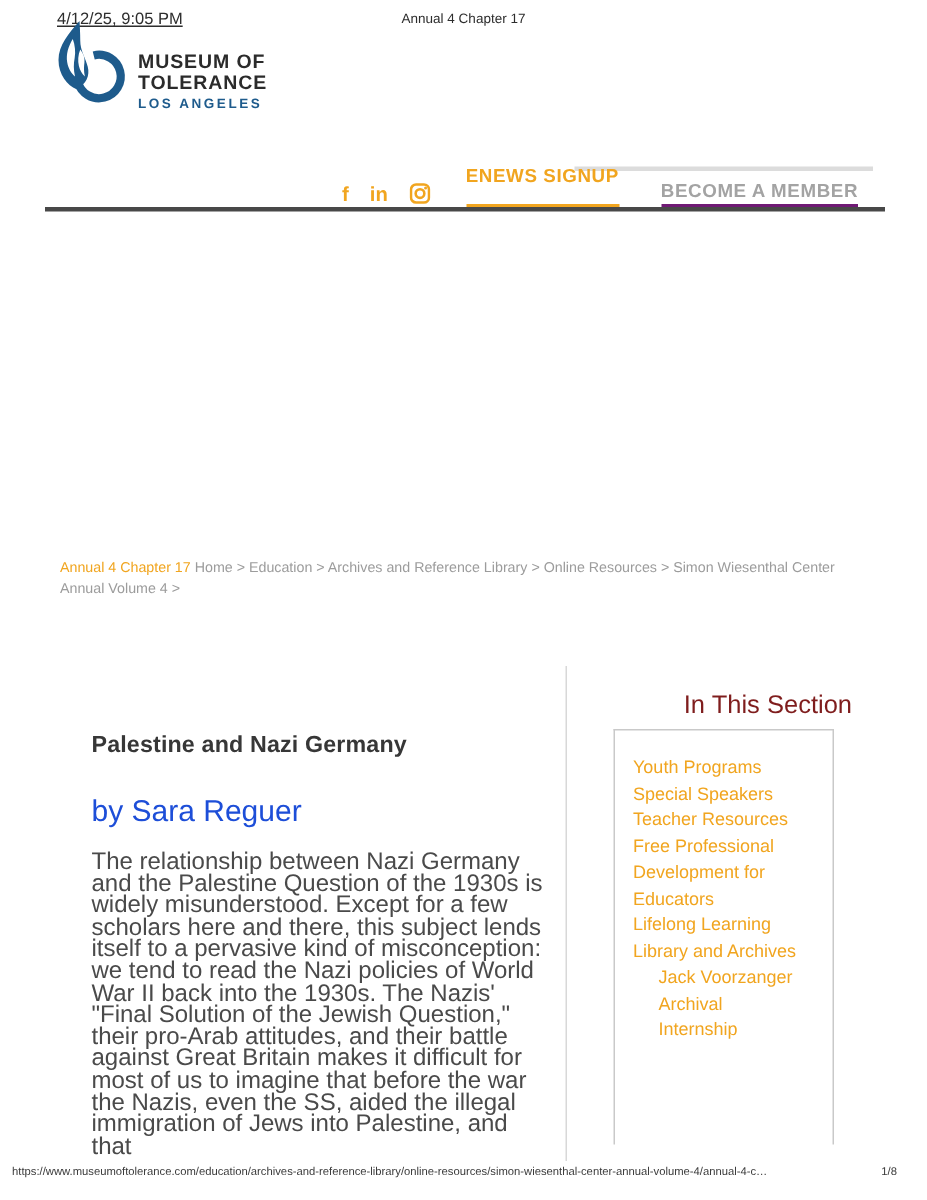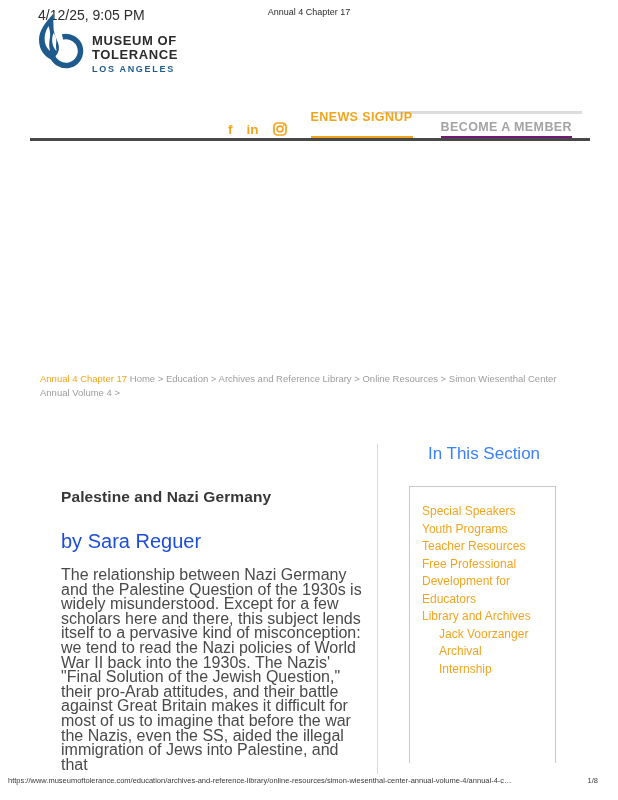--- a/index.html
+++ b/index.html
@@ -2,21 +2,21 @@
 <html><head>
 <meta charset="utf-8">
 <style>
   * { margin:0; padding:0; box-sizing:border-box; }
   html,body { background:#ffffff; }
   .page {
     position:relative; width:618px; height:800px; background:#ffffff;
     font-family:"Liberation Sans", sans-serif; overflow:hidden;
   }
   
-  .print-meta-left { position:absolute; left:38px; top:7px; font-size:14px; color:#2d2d2d; }
+  .print-meta-left { position:absolute; left:38px; top:7px; font-size:11px; color:#2d2d2d;text-decoration:underline; }
   .print-meta-title { position:absolute; left:0; right:0; top:7px; text-align:center; font-size:9px; color:#2d2d2d; }
   .print-footer-url { position:absolute; left:8px; top:776px; font-size:7.5px; color:#3a3a3a; }
   .print-footer-page { position:absolute; right:20px; top:776px; font-size:7.5px; color:#3a3a3a; }
   
   .logo { position:absolute; left:36px; top:12px; display:flex;align-items:center; }
   .logo-icon { width:50px; height:60px; }
   .logo-text { margin-left:6px; padding-top:22px; }
   .logo-line { font-size:13px; font-weight:bold; color:#2b2b2b; letter-spacing:0.6px; line-height:13.5px; }
   .logo-city { font-size:9px; font-weight:bold; color:#1E5B8C; letter-spacing:1.7px; margin-top:3px; }
   
@@ -40,21 +40,21 @@
   .crumb-sep { color:#9C9C9C; }
   .crumb-current { color:#F1A51F; }
   
   .article { position:absolute; left:61px; top:480px; width:302px; }
   .article-title { font-size:15.5px; font-weight:bold; color:#373737; margin-top:8px; letter-spacing:0.1px; }
   .article-byline { font-size:20px; color:#1d4ed8; margin-top:24px; }
   .article-citation { font-size:12px; line-height:14.6px; color:#4a4a4a; margin-top:26px; width:298px; }
   .article-body { font-size:16px; line-height:14.6px; color:#4a4a4a; margin-top:15px; width:302px; }
   
   .divider-v { position:absolute; left:377px; top:444px; width:1px; height:330px; background:#d8d8d8; }
-  .section-heading { position:absolute; left:400px; top:444px; width:168px; text-align:center; font-size:17px; color:#3b82f6; }
+  .section-heading { position:absolute; left:400px; top:460px; width:168px; text-align:right; font-size:17px; color:#7f1d1d; }
   .section-box { position:absolute; left:409px; top:486px; width:147px; height:277px; border:1px solid #c9c9c9; border-bottom:none; overflow:hidden; }
   .section-list { list-style:none; padding:16px 8px 0 12px; font-size:12px; line-height:17.5px; }
   .section-list li { color:#F1A51F; cursor:pointer; }
   .section-list li.sub { padding-left:17px; padding-right:12px; }
 </style>
 </head>
 <body>
 
 <div class="page">
 
@@ -113,28 +113,29 @@
     <h1 class="article-title">Palestine and Nazi Germany</h1>
     <div class="article-byline">by Sara Reguer</div>
     <p class="article-body">The relationship between Nazi Germany and the Palestine Question of the 1930s is widely misunderstood. Except for a few scholars here and there, this subject lends itself to a pervasive kind of misconception: we tend to read the Nazi policies of World War II back into the 1930s. The Nazis' "Final Solution of the Jewish Question," their pro-Arab attitudes, and their battle against Great Britain makes it difficult for most of us to imagine that before the war the Nazis, even the SS, aided the illegal immigration of Jews into Palestine, and that</p>
   </div>
 
   <div class="divider-v"></div>
   <div class="section-heading">In This Section</div>
   <div class="section-box">
     <ul class="section-list">
 
+        <li>Youth Programs</li>
+
         <li>Special Speakers</li>
-
-        <li>Youth Programs</li>
 
         <li>Teacher Resources</li>
 
         <li>Free Professional Development for Educators</li>
 
+        <li>Lifelong Learning</li>
 
         <li>Library and Archives</li>
 
 
         <li class="sub">Jack Voorzanger Archival Internship</li>
       </ul>
   </div>
 
   <div class="print-footer-url">https://www.museumoftolerance.com/education/archives-and-reference-library/online-resources/simon-wiesenthal-center-annual-volume-4/annual-4-c…</div>
   <div class="print-footer-page">1/8</div>

